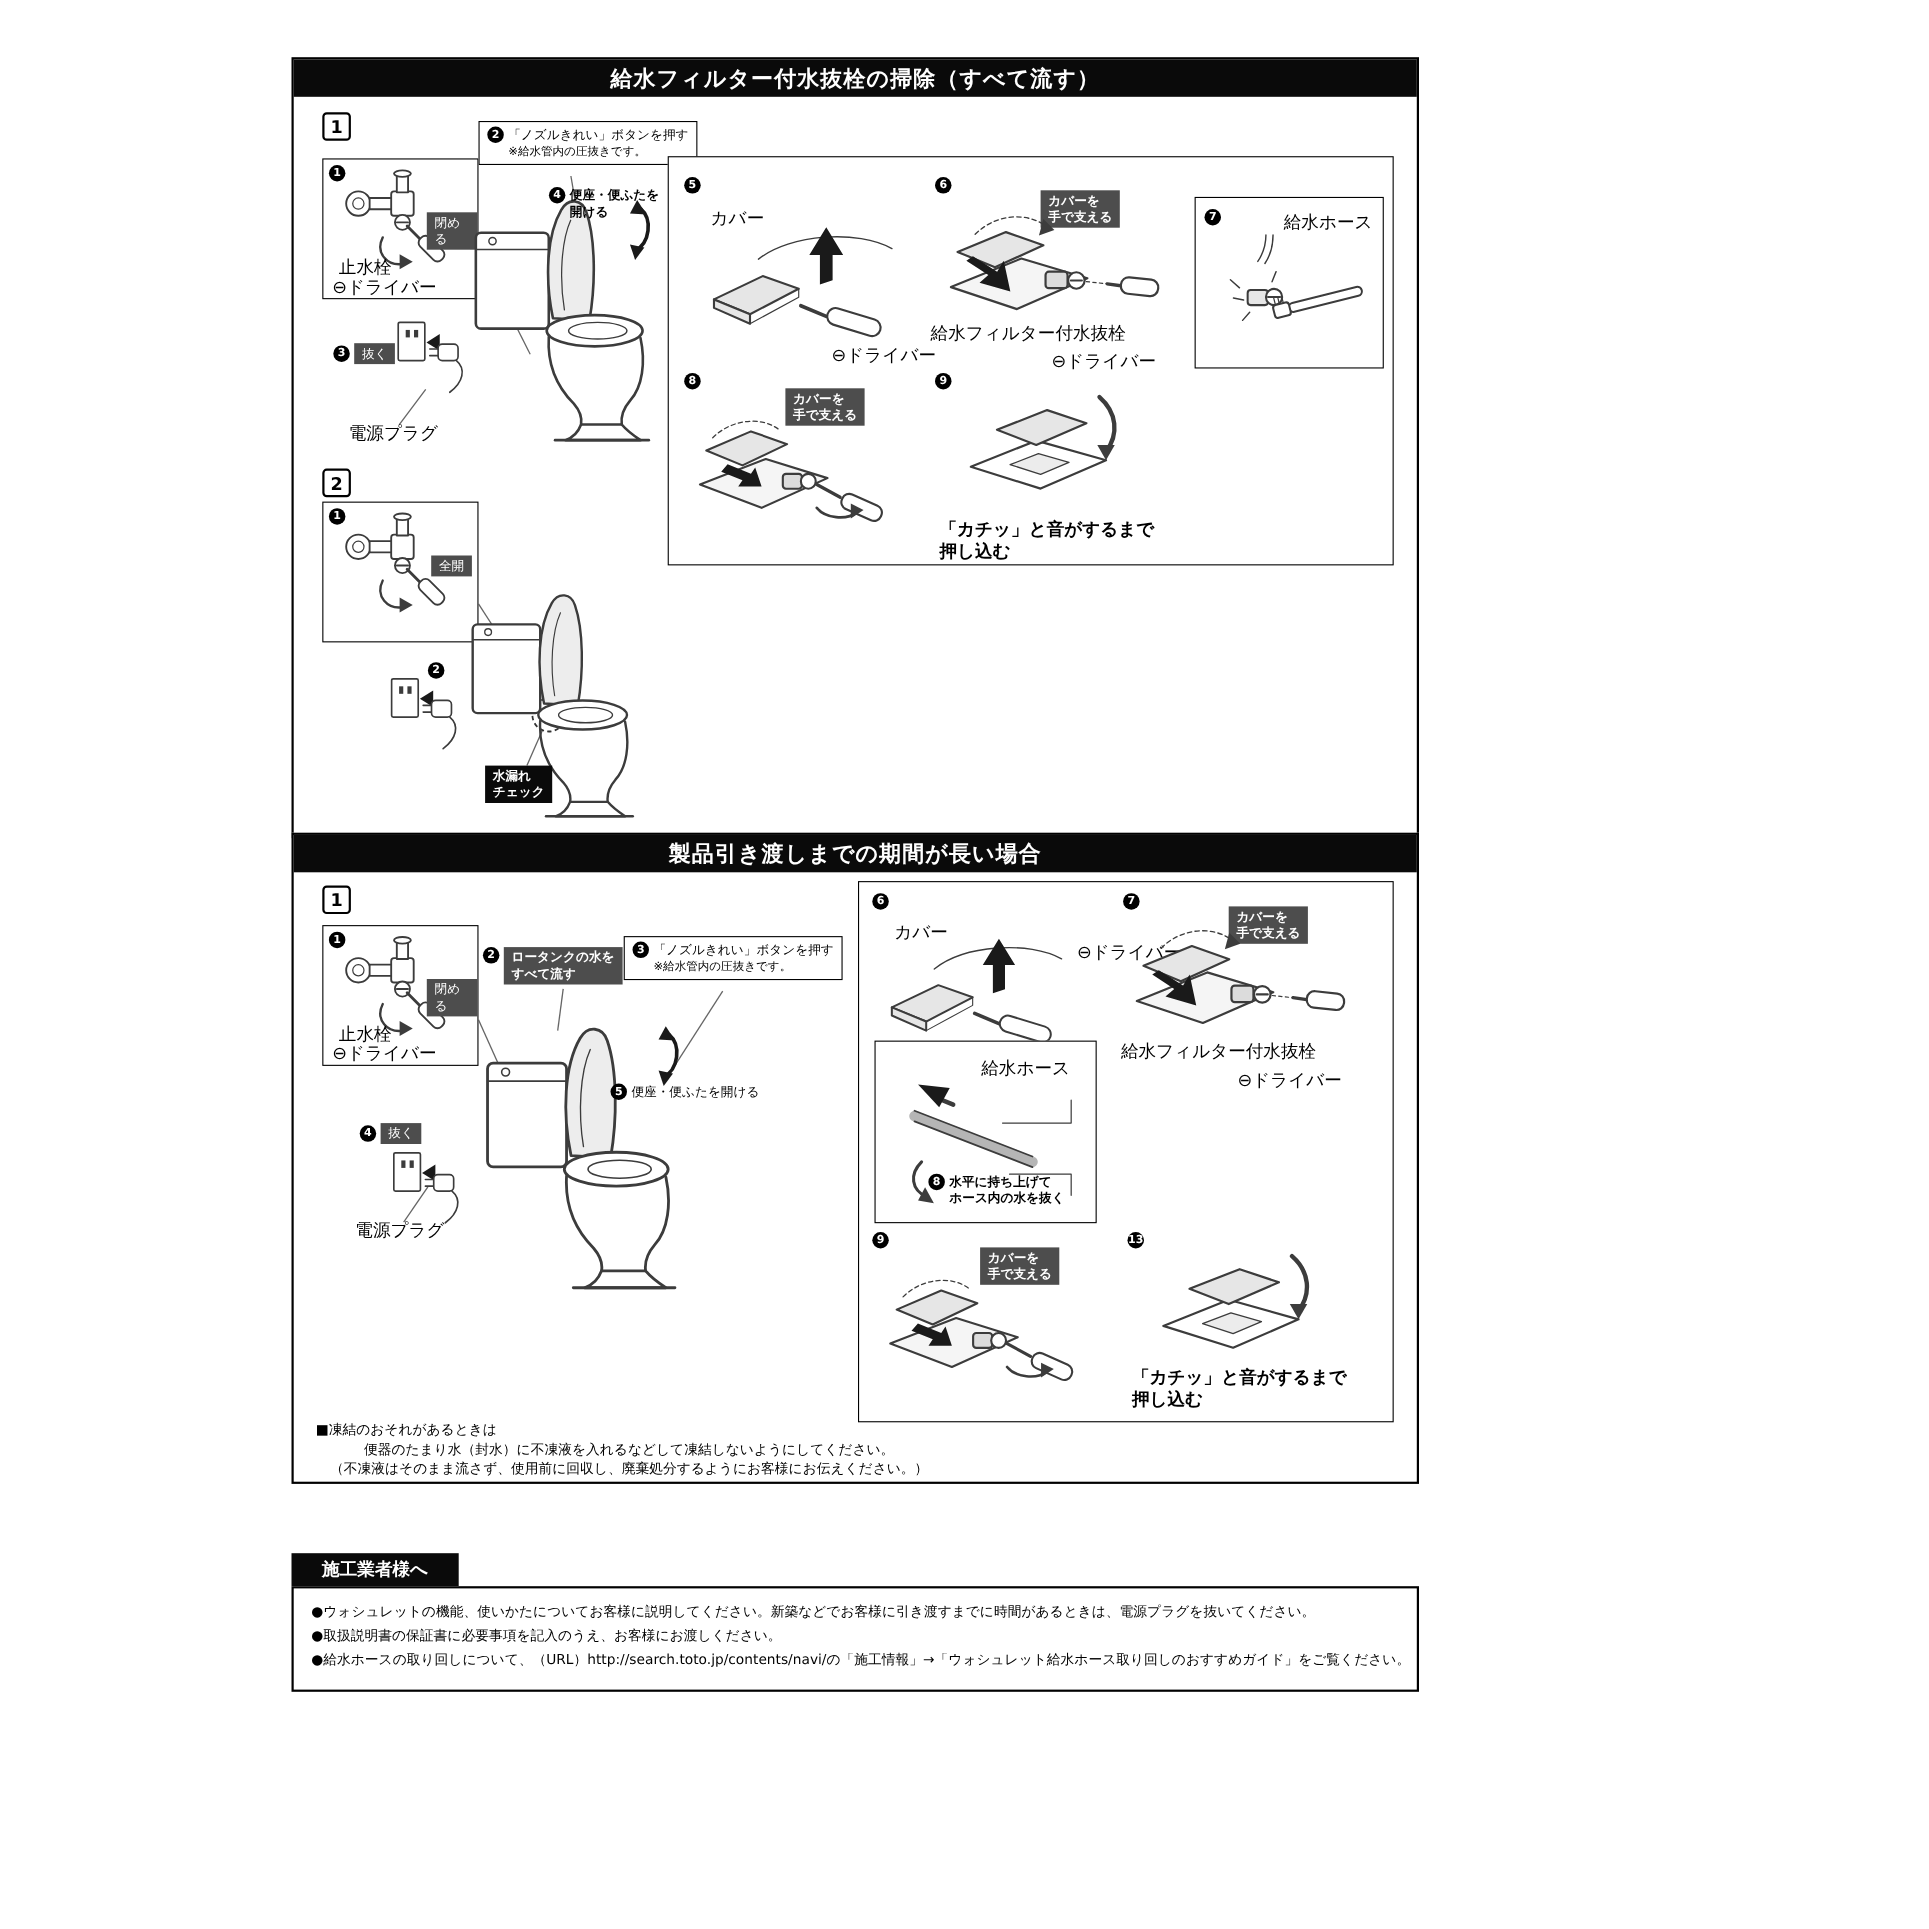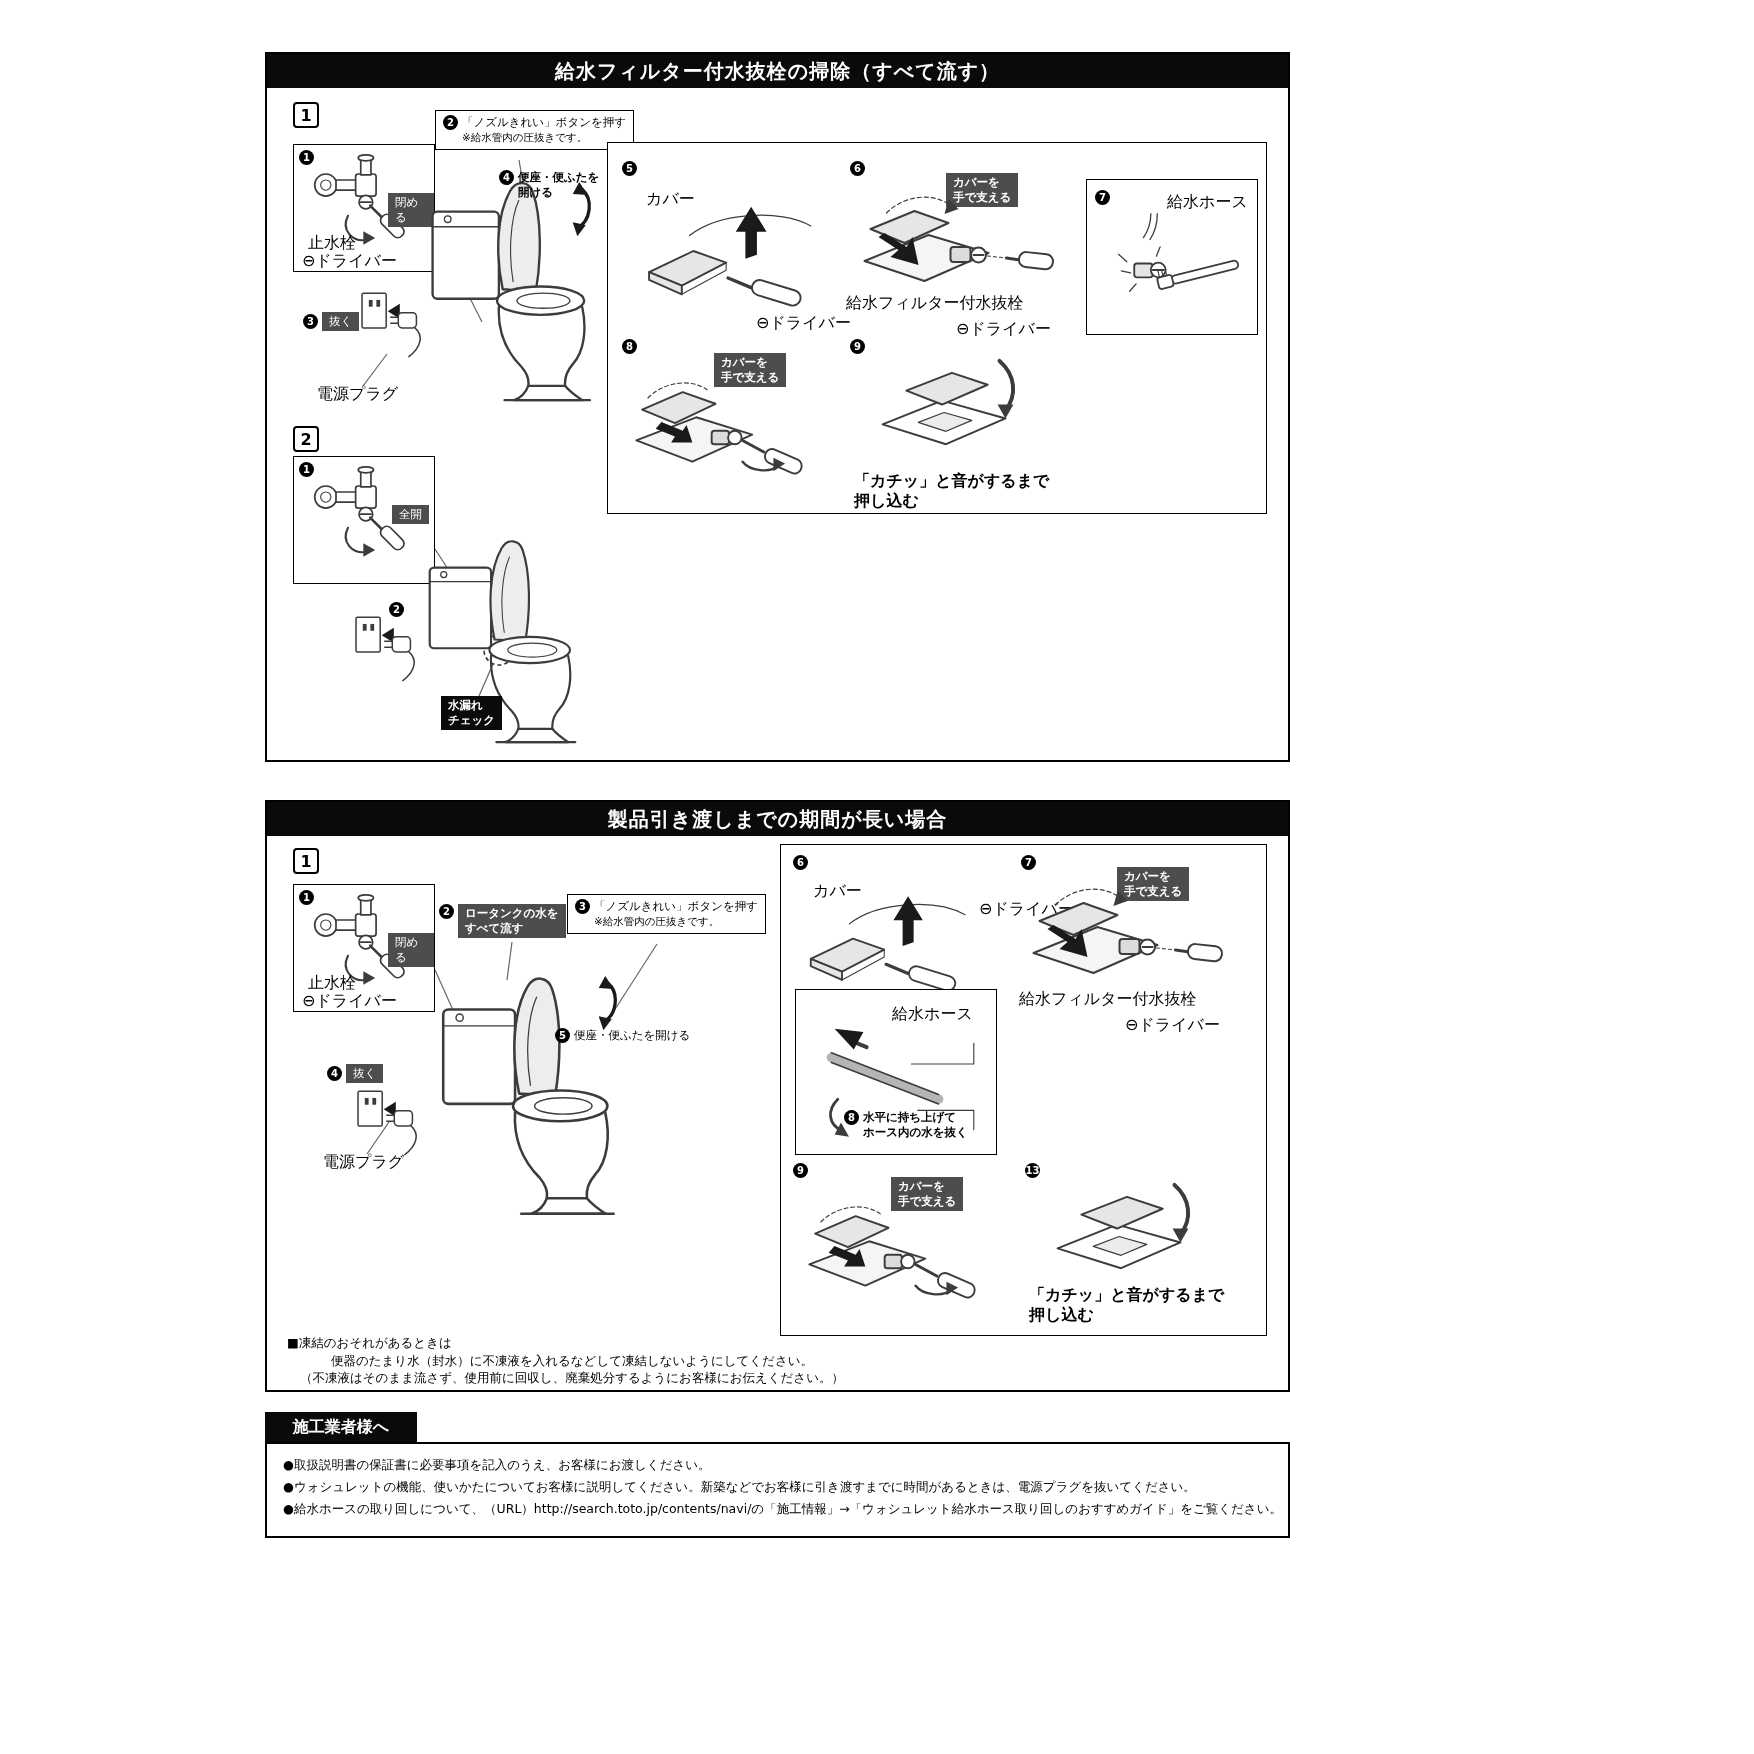--- a/index.html
+++ b/index.html
@@ -297,21 +297,21 @@
 
       <span class="cnum" style="position:absolute;left:242px;top:196px">9</span>
       <svg class="art" style="left:264px;top:210px;width:150px;height:114px" viewBox="0 0 150 115">
           <use href="#sym-cover-close"></use>
         </svg>
       <span class="lbl pre" style="left:246px;top:328px;white-space:pre-line">「カチッ」と音がするまで
 押し込む</span>
     </div>
   </section>
 
-  <section class="secbox" style="left:265px;top:800px;width:1025px;height:592px">
+  <section class="secbox" style="left:265px;top:757px;width:1025px;height:592px">
     <div class="hdr">
       <span>製品引き渡しまでの期間が長い場合</span>
     </div>
 
     <svg class="art" style="left:0;top:0;width:1025px;height:592px" viewBox="0 0 1025 592">
       <g stroke="#666" stroke-width="1.2" fill="none">
         <path d="M100 352 L122 320"></path>
         <path d="M245 140 L240 178"></path>
         <path d="M390 142 L345 212"></path>
         <path d="M168 168 L225 295"></path>
@@ -418,19 +418,19 @@
       <div class="ind">便器のたまり水（封水）に不凍液を入れるなどして凍結しないようにしてください。</div>
       <div class="ind">（不凍液はそのまま流さず、使用前に回収し、廃棄処分するようにお客様にお伝えください。）</div>
     </div>
   </section>
 
   <div class="tab3" style="left:265px;top:1412px;width:152px;height:30px">
     <span>施工業者様へ</span>
   </div>
   <section class="secbox" style="left:265px;top:1442px;width:1025px;height:96px">
     <div class="bullets" style="left:16px;top:10px">
+      <div>●ウォシュレットの機能、使いかたについてお客様に説明してください。新築などでお客様に引き渡すまでに時間があるときは、電源プラグを抜いてください。</div>
       <div>●取扱説明書の保証書に必要事項を記入のうえ、お客様にお渡しください。</div>
-      <div>●ウォシュレットの機能、使いかたについてお客様に説明してください。新築などでお客様に引き渡すまでに時間があるときは、電源プラグを抜いてください。</div>
       <div>●給水ホースの取り回しについて、（URL）http://search.toto.jp/contents/navi/の「施工情報」→「ウォシュレット給水ホース取り回しのおすすめガイド」をご覧ください。</div>
     </div>
   </section>
 
 </div>
 
 </body></html>

